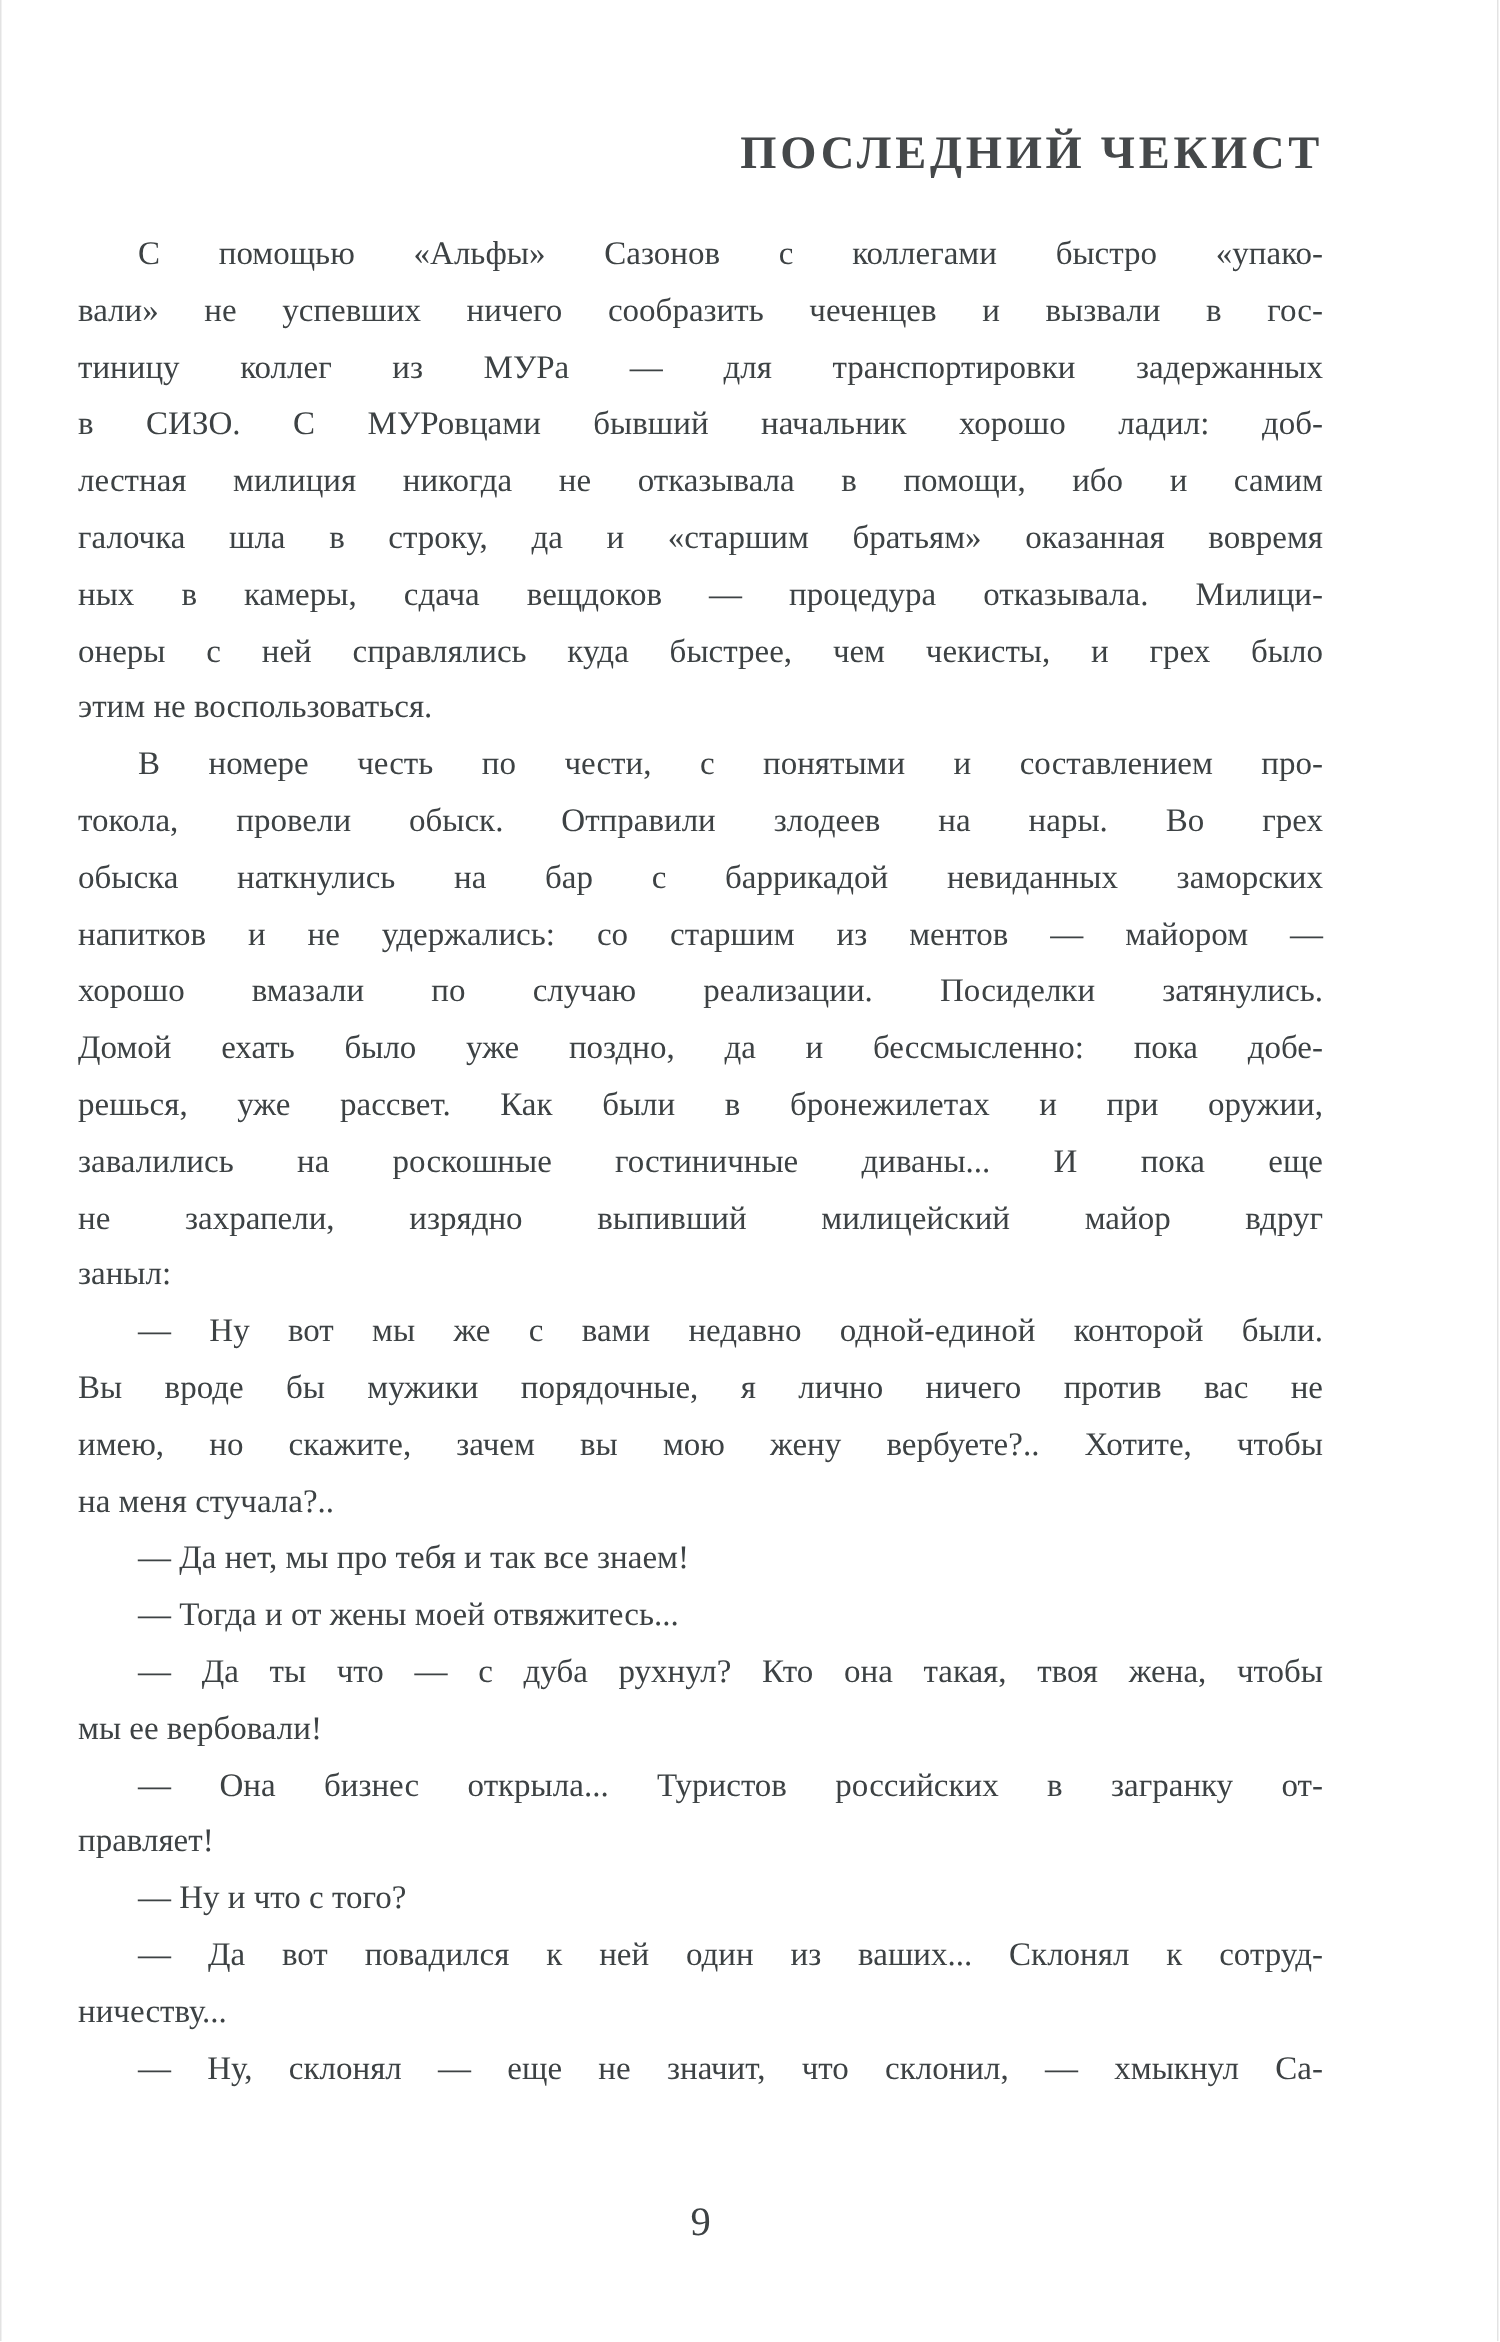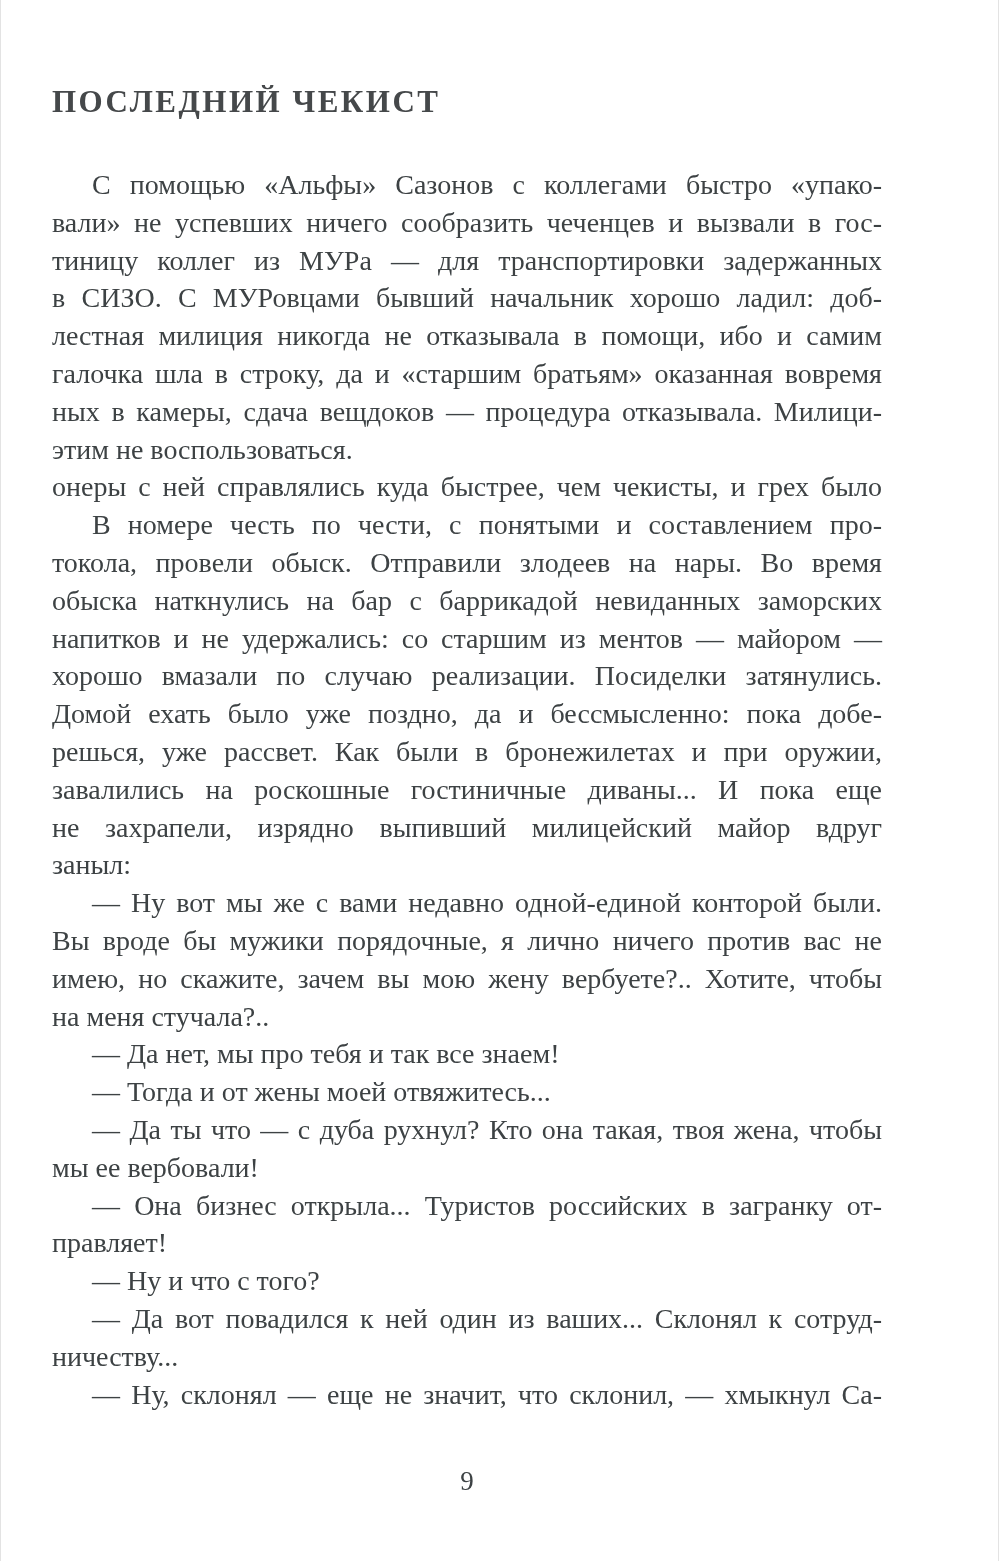--- a/index.html
+++ b/index.html
@@ -22,33 +22,33 @@
     height: 100%;
     background: #e3e3e3;
   }
   .scan-edge.left { left: 0; }
   .scan-edge.right { right: 1px; }
   .chapter-title {
     position: absolute;
     left: 52px;
     top: 84px;
     width: 830px;
-    text-align: left;
+    text-align: right;
     font-size: 31px;
     font-weight: bold;
     letter-spacing: 2.5px;
     color: var(--title-color, #45484a);
   }
   .text-body {
     position: absolute;
     left: 52px;
-    top: 166px;
+    top: 150px;
     width: 830px;
     color: var(--text-color, #3d4244);
-    font-size: 28px;
+    font-size: 22px;
   }
   .para { margin: 0; padding: 0; }
   .line {
     line-height: 37.8px;
     height: 37.8px;
     text-align: justify;
     text-align-last: justify;
   }
   .line.first { padding-left: 40px; }
   .line.last {
@@ -76,26 +76,26 @@
 
   <div class="text-body">
       <div class="para">
         <div class="line first">С помощью «Альфы» Сазонов с коллегами быстро «упако-</div>
         <div class="line">вали» не успевших ничего сообразить чеченцев и вызвали в гос-</div>
         <div class="line">тиницу коллег из МУРа — для транспортировки задержанных</div>
         <div class="line">в СИЗО. С МУРовцами бывший начальник хорошо ладил: доб-</div>
         <div class="line">лестная милиция никогда не отказывала в помощи, ибо и самим</div>
         <div class="line">галочка шла в строку, да и «старшим братьям» оказанная вовремя</div>
         <div class="line">ных в камеры, сдача вещдоков — процедура отказывала. Милици-</div>
+        <div class="line">онеры с ней справлялись куда быстрее, чем чекисты, и грех было</div>
         <div class="line last">этим не воспользоваться.</div>
-        <div class="line">онеры с ней справлялись куда быстрее, чем чекисты, и грех было</div>
       </div>
       <div class="para">
         <div class="line first">В номере честь по чести, с понятыми и составлением про-</div>
-        <div class="line">токола, провели обыск. Отправили злодеев на нары. Во время</div>
+        <div class="line">токола, провели обыск. Отправили злодеев на нары. Во грех</div>
         <div class="line">обыска наткнулись на бар с баррикадой невиданных заморских</div>
         <div class="line">напитков и не удержались: со старшим из ментов — майором —</div>
         <div class="line">хорошо вмазали по случаю реализации. Посиделки затянулись.</div>
         <div class="line">Домой ехать было уже поздно, да и бессмысленно: пока добе-</div>
         <div class="line">решься, уже рассвет. Как были в бронежилетах и при оружии,</div>
         <div class="line">завалились на роскошные гостиничные диваны... И пока еще</div>
         <div class="line">не захрапели, изрядно выпивший милицейский майор вдруг</div>
         <div class="line last">заныл:</div>
       </div>
       <div class="para">

